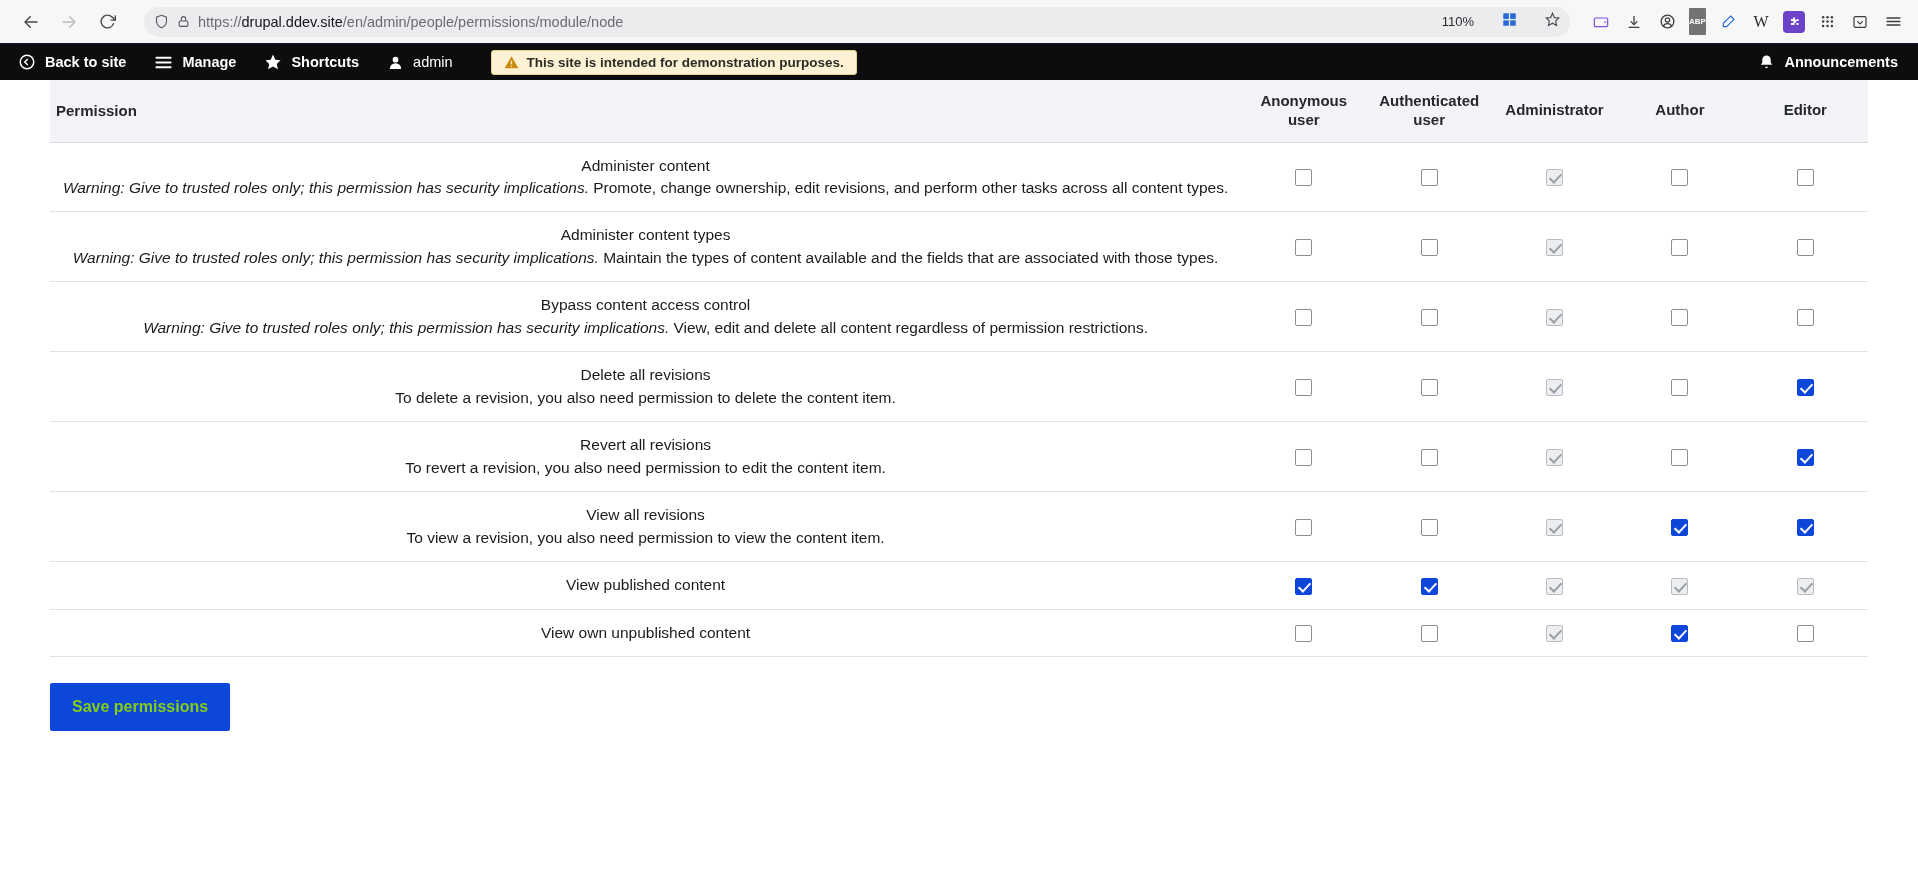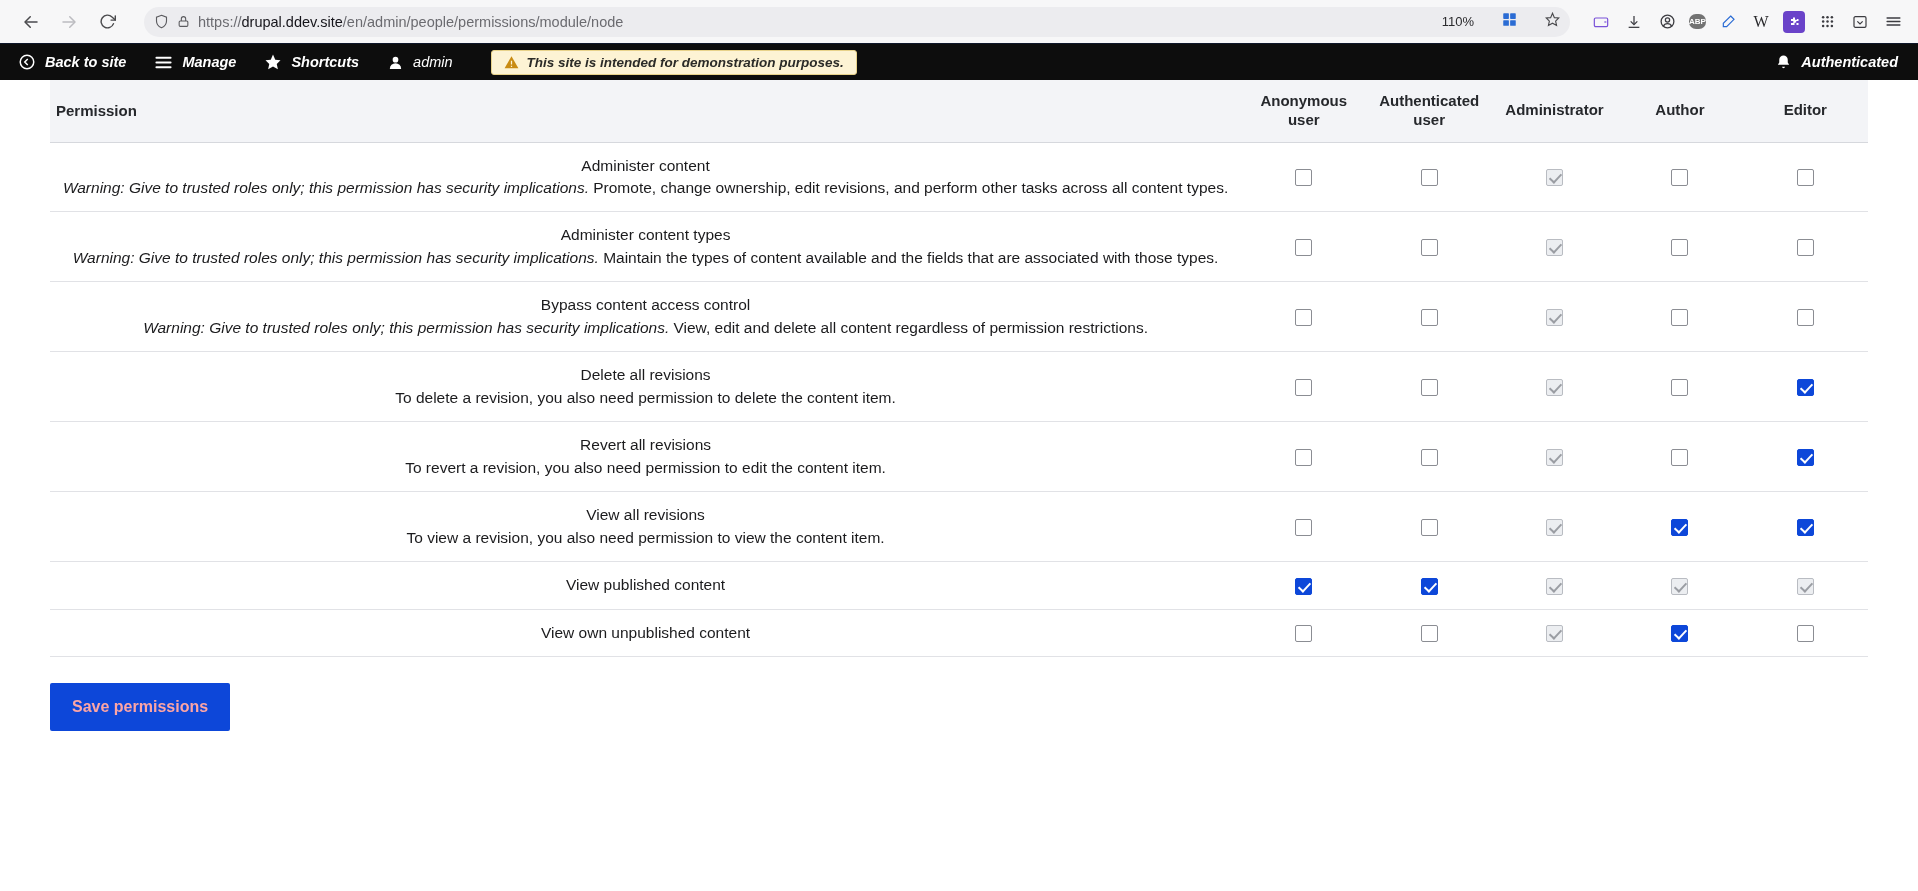--- a/index.html
+++ b/index.html
@@ -73,21 +73,20 @@
 
   
   .admin-toolbar {
     height: 36px;
     background: #0d0d0d;
     display: flex;
     align-items: center;
     color: #fff;
     font-size: 14.5px;
     padding: 0 14px 0 4px;
-    font-style: italic;
   }
   .tb-item {
     display: flex;
     align-items: center;
     gap: 9px;
     padding: 0 14px;
     height: 36px;
     font-weight: 600;
     color: #fff;
     white-space: nowrap;
@@ -188,21 +187,21 @@
     background: #eceef1;
     border-color: #b9bcc2;
   }
   .cb.disabled.checked::after {
     border-color: #9a9da3;
   }
 
   .actions { padding: 26px 50px 0 50px; }
   .btn-primary {
     background: #0d47d9;
-    color: #fca5a5;
+    color: #84cc16;
     border: none;
     border-radius: 2px;
     font-size: 16px;
     font-weight: 700;
     padding: 15px 22px;
     font-family: "Liberation Sans", sans-serif;
     cursor: pointer;
   }
 </style>
 </head>
@@ -273,21 +272,21 @@
           <path d="M4 20h16"></path>
         </svg>
     </span>
     <span class="ic" style="color:#3c3c41;">
       <svg width="17" height="17" viewBox="0 0 24 24" fill="none" stroke="currentColor" stroke-width="1.8">
           <circle cx="12" cy="12" r="9"></circle>
           <circle cx="12" cy="10" r="3"></circle>
           <path d="M6 19a6.5 6.5 0 0 1 12 0"></path>
         </svg>
     </span>
-    <span class="ic" style="background:#737373;color:#fff;border-radius:7px;font-size:8px;font-weight:700;width:17px;height:15px;">ABP</span>
+    <span class="ic" style="background:#737373;color:#fff;border-radius:1px;font-size:8px;font-weight:700;width:17px;height:27px;">ABP</span>
     <span class="ic" style="color:#2b6cd4;">
       <svg width="16" height="16" viewBox="0 0 24 24" fill="none" stroke="currentColor" stroke-width="1.8">
           <path d="M16 3l5 5-11 11H5v-5z"></path>
         </svg>
     </span>
     <span class="ic" style="color:#2b2b2e;font-family:'Liberation Serif',serif;font-size:16px;">W</span>
     <span class="ic" style="background:#6a43c9;color:#fff;border-radius:4px;">
       <svg width="12" height="12" viewBox="0 0 24 24" fill="currentColor">
           <path d="M10 3h4v3a2 2 0 1 0 4 0h3v4h-3a2 2 0 1 0 0 4h3v4h-4v-3a2 2 0 1 0-4 0v3H6v-4h3a2 2 0 1 0 0-4H6V6h4z"></path>
         </svg>
@@ -367,21 +366,21 @@
     </span>
     <span>This site is intended for demonstration purposes.</span>
   </div>
   <div class="tb-right">
     <span style="display:flex;">
       <svg width="17" height="17" viewBox="0 0 24 24" fill="currentColor">
           <path d="M12 2a6 6 0 0 0-6 6v4l-2 3h16l-2-3V8a6 6 0 0 0-6-6z"></path>
           <path d="M10 18a2 2 0 0 0 4 0z"></path>
         </svg>
     </span>
-    <span>Authenticated</span>
+    <span>Announcements</span>
   </div>
 </div>
 
 <div class="page">
   <table class="perms">
     <thead>
       <tr>
         <th class="perm-col">Permission</th>
         <th class="role-col">Anonymous user</th>
         <th class="role-col">Authenticated user</th>

